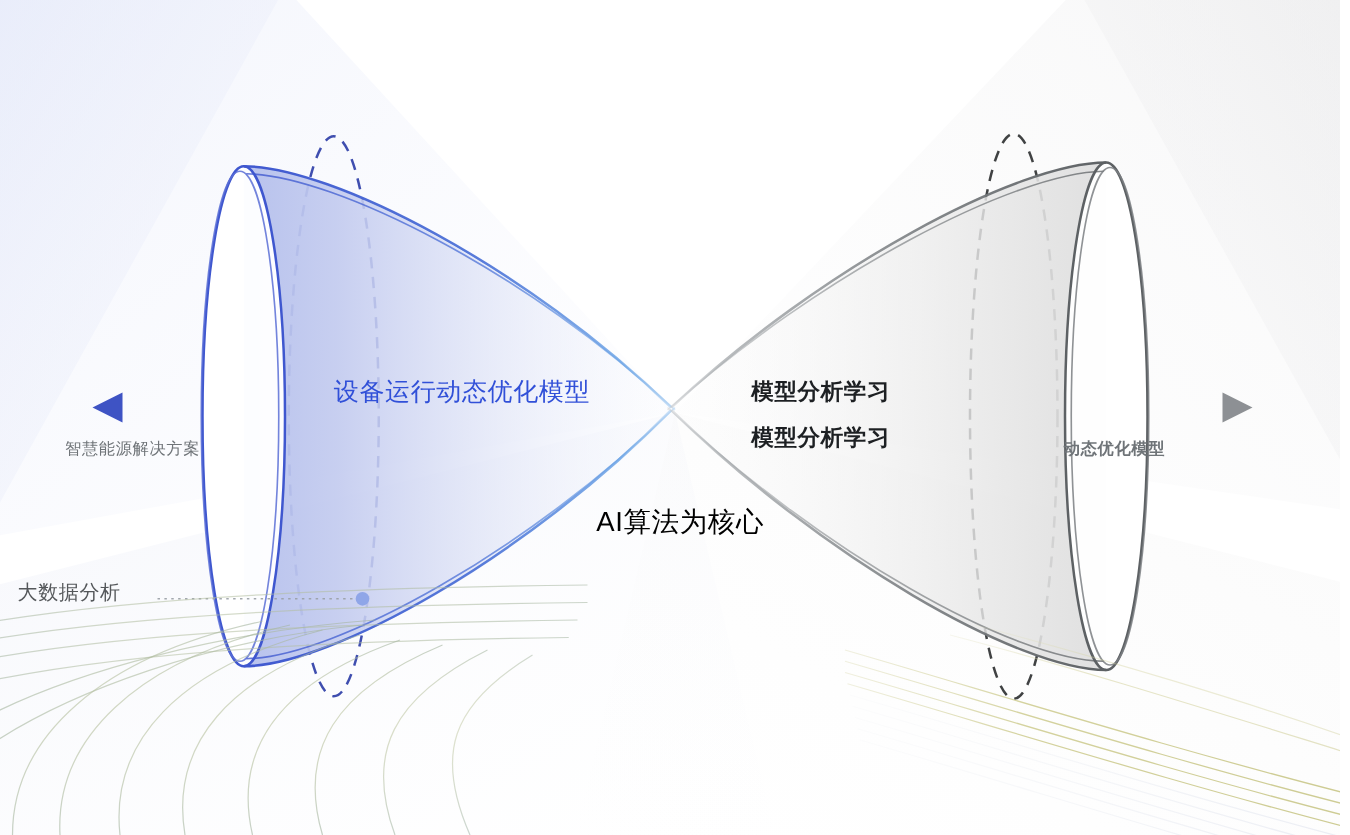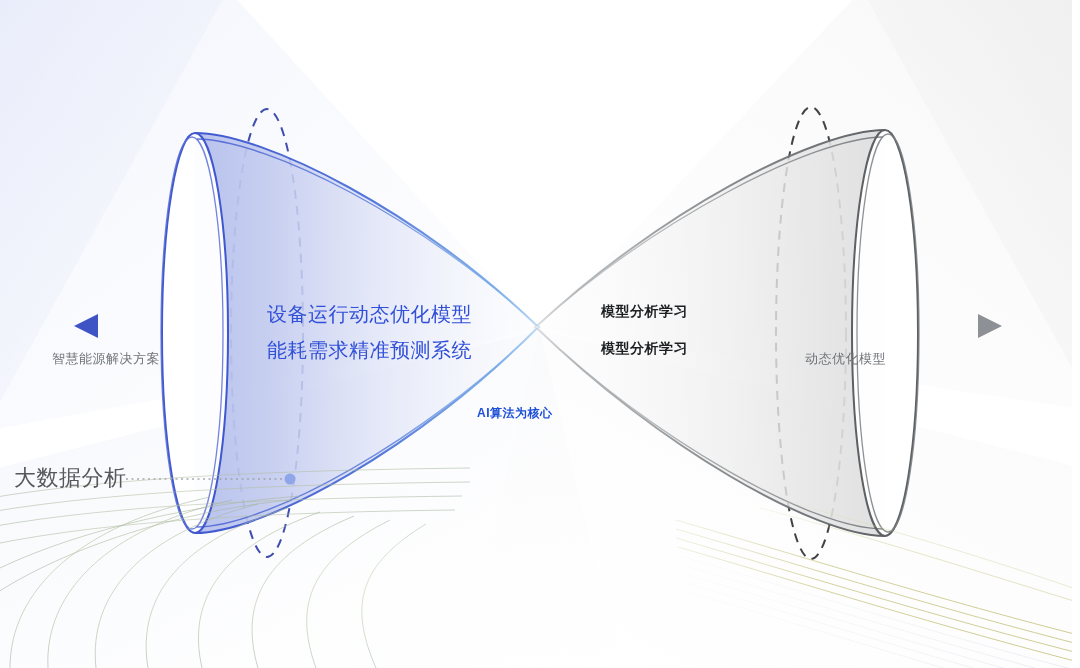--- a/index.html
+++ b/index.html
@@ -34,27 +34,27 @@
     font-size: 20px;
     font-weight: 500;
   }
   .lbl-gray-soft {
     color: #6f7478;
     font-size: 13px;
     font-weight: 400;
   }
   .lbl-dark-bold {
     color: #1d2023;
-    font-size: 14px;
+    font-size: 18px;
     font-weight: 700;
   }
   .lbl-center-bold {
-    color: #1d4ed8;
-    font-size: 12px;
-    font-weight: 700;
+    color: #000000;
+    font-size: 22px;
+    font-weight: 400;
   }
 </style>
 </head>
 <body>
 
 <div id="stage">
 
   <svg id="scene" viewBox="0 0 1080 668" xmlns="http://www.w3.org/2000/svg">
     <defs>
 
@@ -224,27 +224,26 @@
       <path d="M 684 574 C 808 610, 948 654, 1090 692" stroke="url(#fanRsoft)"></path>
       <path d="M 686 583 C 810 619, 950 663, 1090 701" stroke="url(#fanRsoft)"></path>
       <path d="M 688 592 C 812 628, 952 672, 1090 710" stroke="url(#fanRsoft)"></path>
       <path d="M 760 508 C 860 534, 980 572, 1090 606" stroke="url(#fanR)" opacity="0.55"></path>
       <path d="M 780 500 C 880 526, 1000 562, 1090 594" stroke="url(#fanR)" opacity="0.4"></path>
     </g>
   </svg>
 
   <div class="lbl lbl-blue-strong" style="left:267px; top:304px;">设备运行动态优化模型</div>
 
-  <div class="lbl lbl-blue-strong" style="left:267px; top:340px;">能耗需求精准预测系统</div>
 
   <div class="lbl lbl-gray-soft" style="left:52px; top:352px;">智慧能源解决方案</div>
 
   <div class="lbl lbl-dark-bold" style="left:601px; top:304px;">模型分析学习</div>
 
   <div class="lbl lbl-dark-bold" style="left:601px; top:341px;">模型分析学习</div>
 
-  <div class="lbl lbl-gray-soft" style="left:805px; top:352px;">动态优化模型</div>
+  <div class="lbl lbl-gray-soft" style="left:851px; top:352px;font-weight:bold;">动态优化模型</div>
 
   <div class="lbl lbl-center-bold" style="left:477px; top:407px;">AI算法为核心</div>
 
-  <div class="lbl lbl-gray-soft" style="left:14px; top:467px; color:#55585b; font-size:22px;">大数据分析</div>
+  <div class="lbl lbl-gray-soft" style="left:14px; top:467px; color:#55585b; font-size:16px;">大数据分析</div>
 
 </div>
 
 </body></html>

